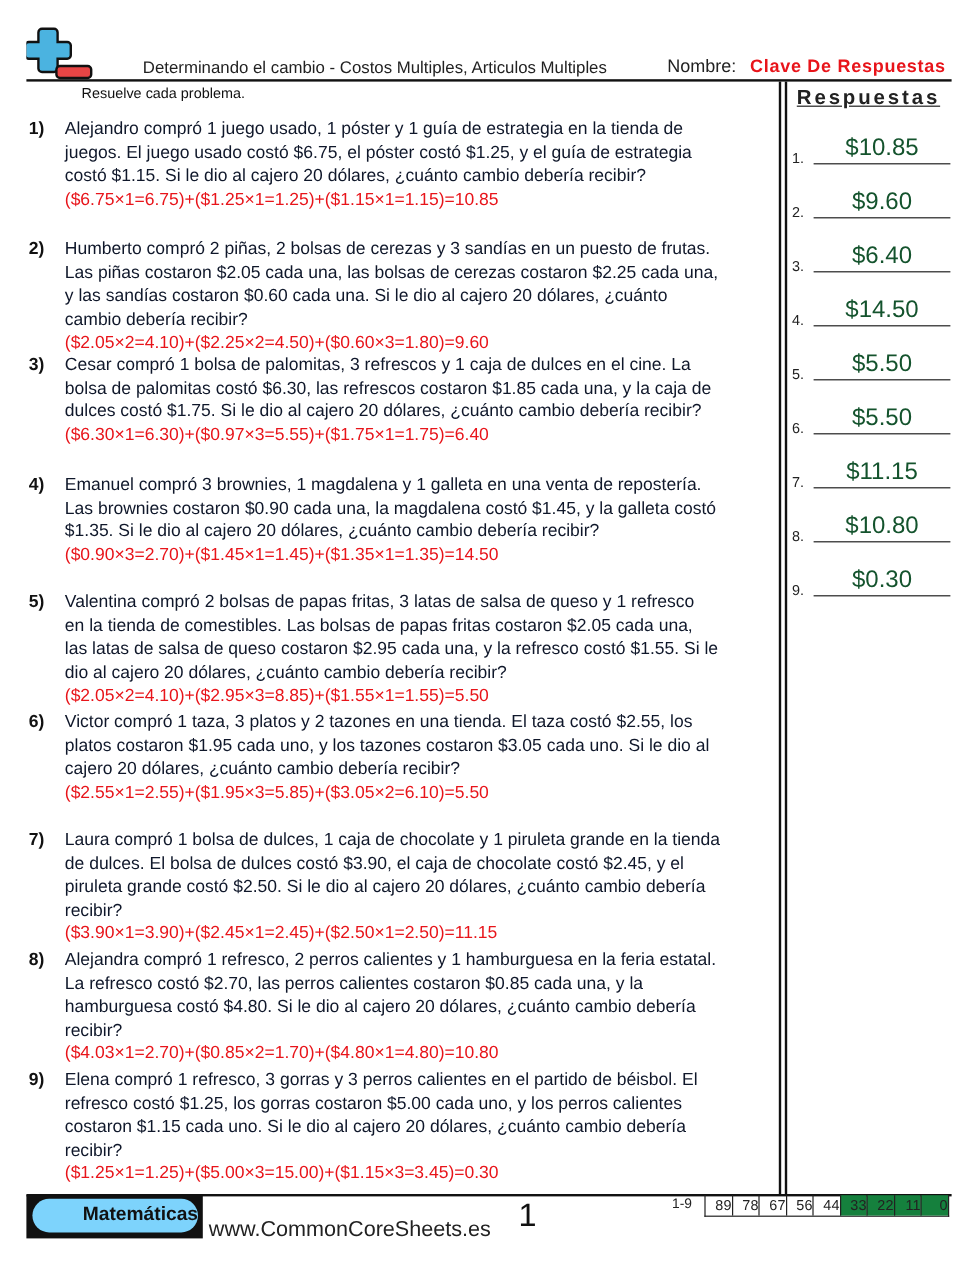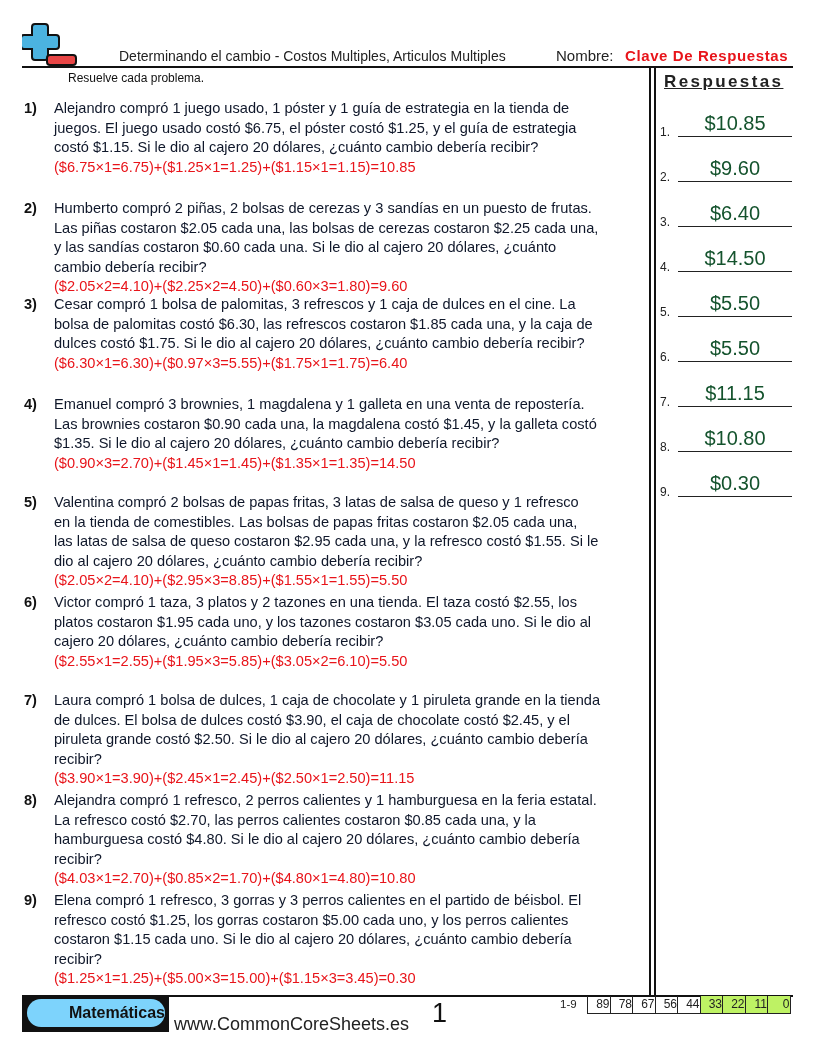--- a/index.html
+++ b/index.html
@@ -22,21 +22,21 @@
   .ans-row .aval { position:absolute; left:18px; right:8px; bottom:6px; text-align:center; font-size:20px; font-weight:normal; color:#14532d; }
   .footer-line { position:absolute; left:22px; top:995px; width:771px; height:2px; background:#111; }
   .brand { position:absolute; left:22px; top:996px; width:147px; height:36px; background:#111; }
   .brand-pill { position:absolute; left:5px; top:3px; right:4px; bottom:5px; background:#7dd3fc; border-radius:14px; font-weight:bold; font-size:16px; text-align:right; line-height:28px; color:#111; }
   .site { position:absolute; left:174px; top:1014px; font-size:18px; color:#222;text-align:center; }
   .page-num { position:absolute; left:432px; top:998px; font-size:27px; color:#111; }
   .score-label { position:absolute; left:560px; top:998px; font-size:11.5px; color:#222; }
   .score-table { position:absolute; left:587px; top:996px; display:flex; border:1px solid #222; border-top:none; }
   .score-cell { width:21.5px; height:17px; border-left:1px solid #222; font-size:12px; text-align:right; line-height:17px; color:#222; }
   .score-cell:first-child { border-left:none; }
-  .score-cell.hl { background:#bef264; }
+  .score-cell.hl { background:#15803d; }
 </style>
 </head>
 <body>
 
 <svg class="logo" viewBox="0 0 56 46">
   <path d="M13 2 h10 a3 3 0 0 1 3 3 v8 h8 a3 3 0 0 1 3 3 v8 a3 3 0 0 1 -3 3 h-8 v8 a3 3 0 0 1 -3 3 h-10 a3 3 0 0 1 -3 -3 v-8 h-8 a3 3 0 0 1 -3 -3 v-8 a3 3 0 0 1 3 -3 h8 v-8 a3 3 0 0 1 3 -3z" fill="#4bb3e0" stroke="#111" stroke-width="2"></path>
   <rect x="25" y="33" width="29" height="10" rx="3" fill="#e84545" stroke="#111" stroke-width="2"></rect>
 </svg>
 
 <div class="title">Determinando el cambio - Costos Multiples, Articulos Multiples</div>

